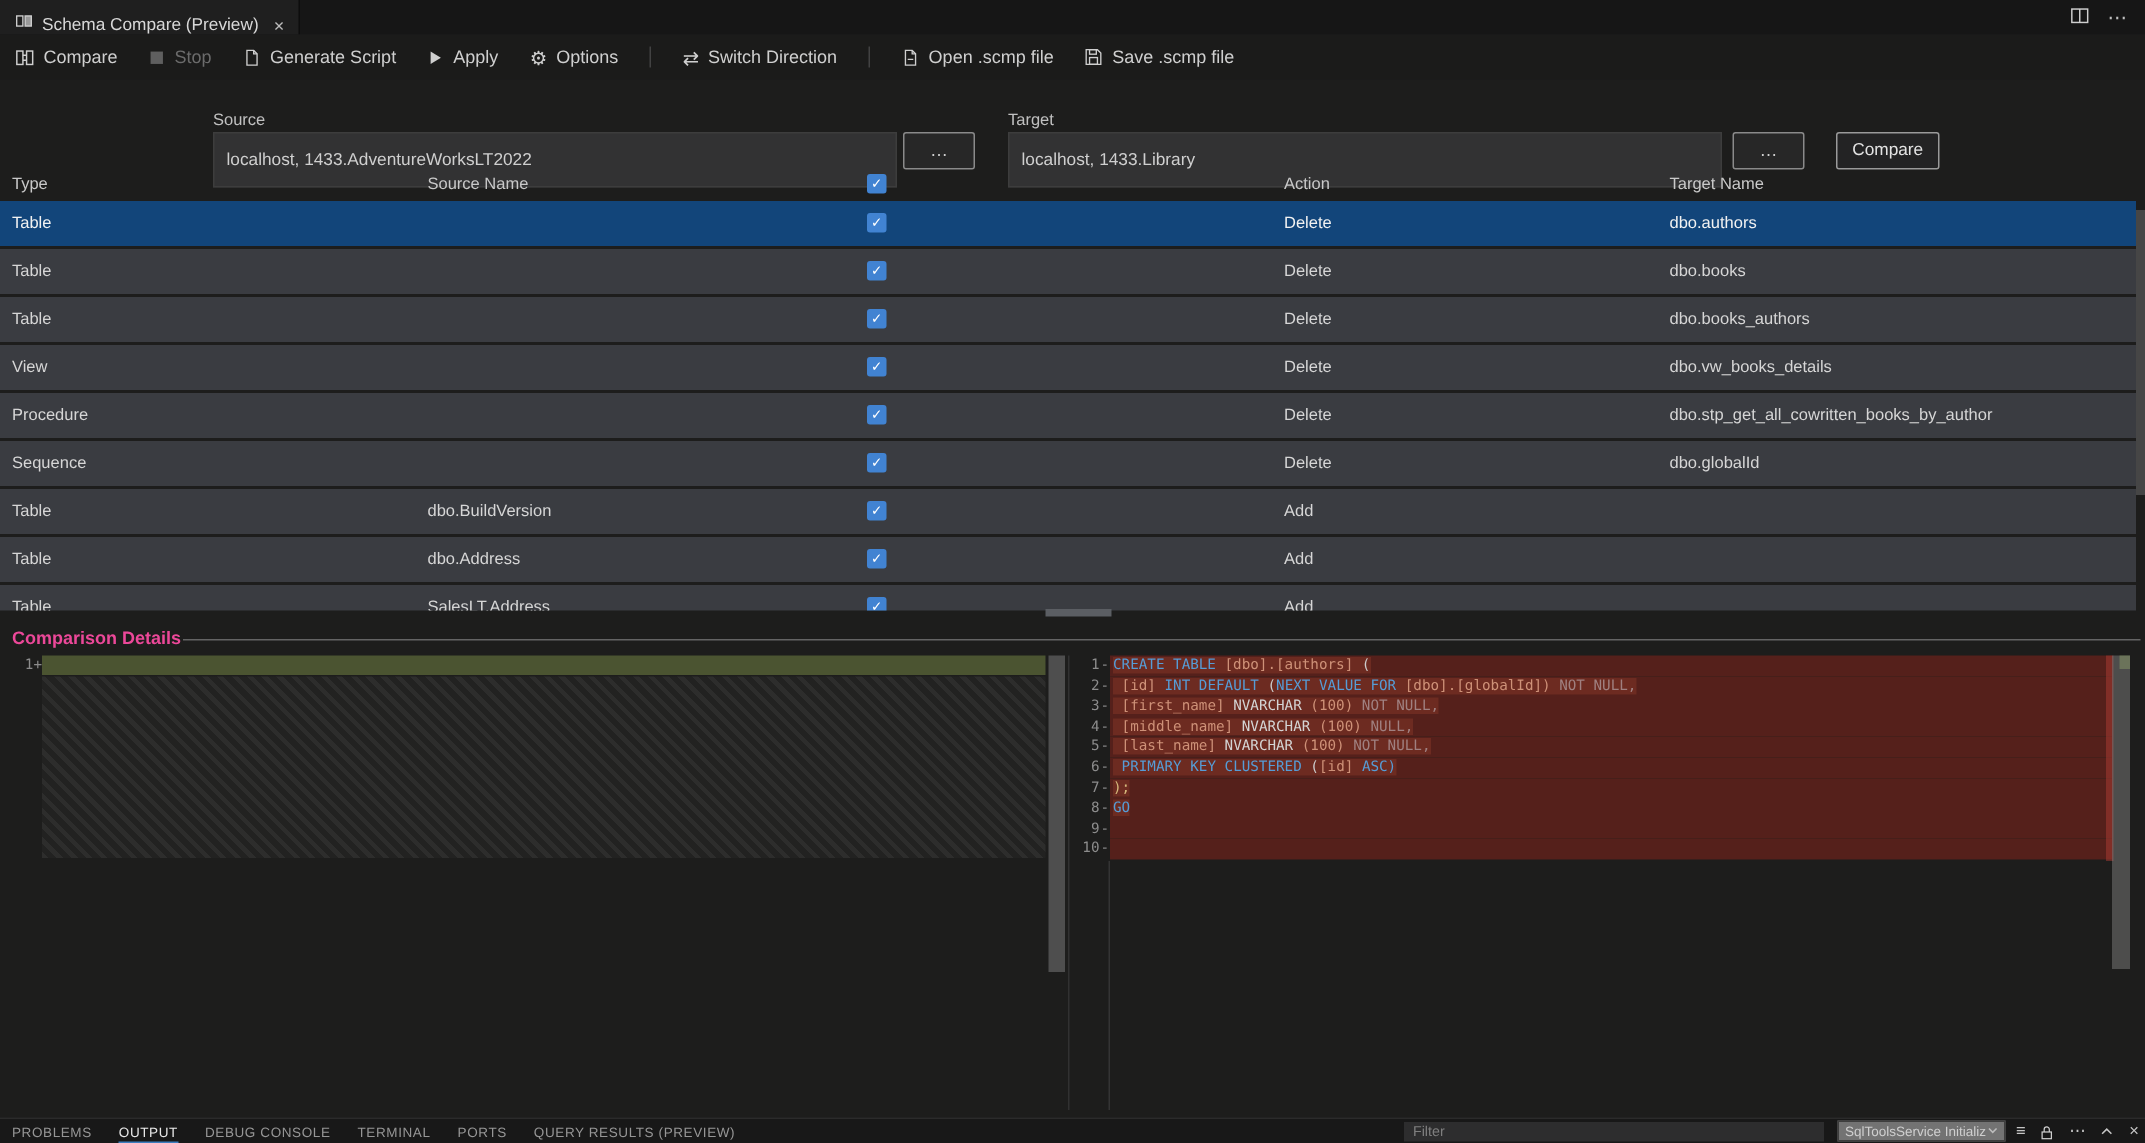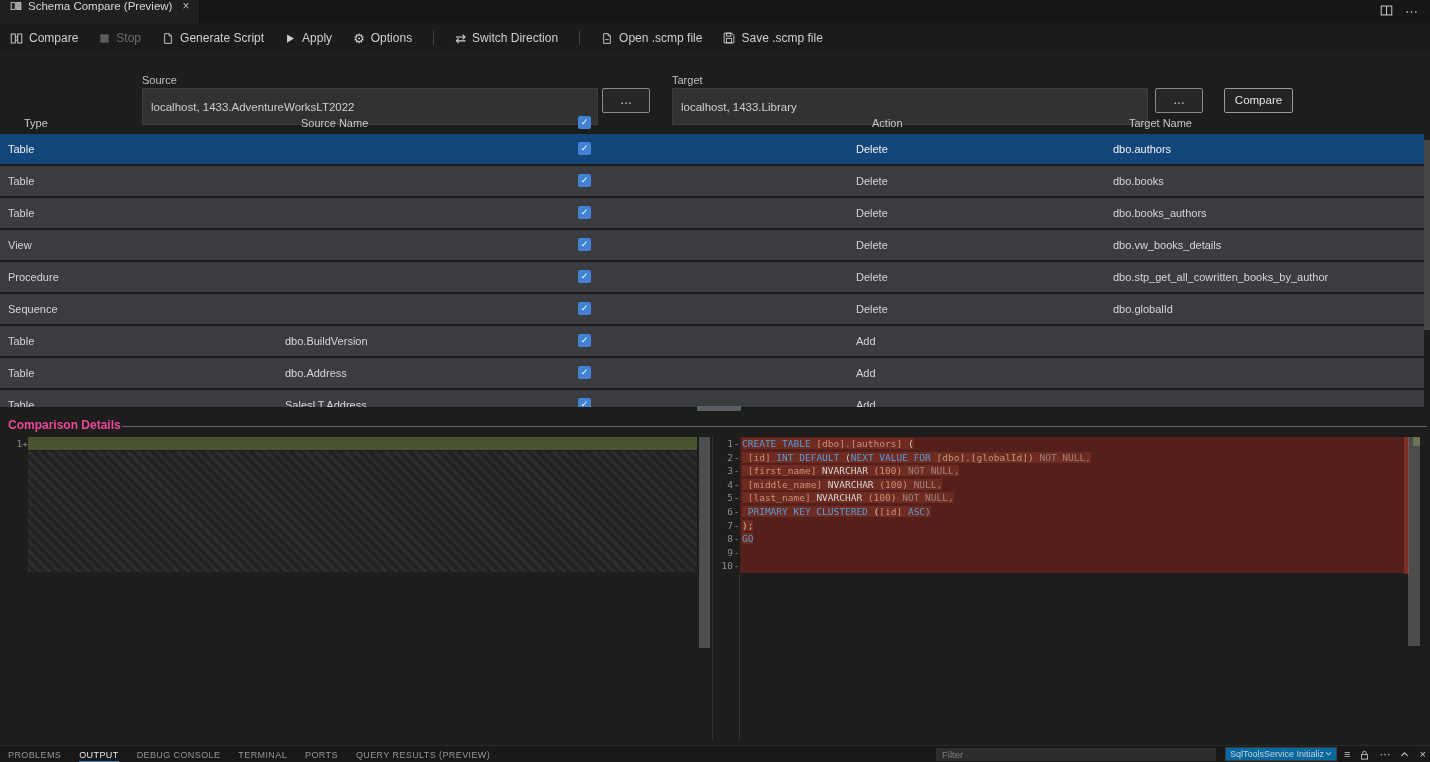--- a/index.html
+++ b/index.html
@@ -1,20 +1,20 @@
 <!DOCTYPE html>
 <html style="--accent-checkbox: #4183d2; --row-selected: #12457a; --diff-removed: #55201b; --diff-removed-char: #6d2b21; --diff-added: #4b5431; --panel-accent: #3d7ebf; --sy-kw: #569cd6; --sy-id: #ce9178; --sy-ty: #d4d4d4; --sy-num: #ce9178; --sy-dim: #a08080; --sy-gold: #d7ba7d; --sy-pl: #cccccc;"><head>
 <meta charset="utf-8">
 <style>
   html,body{margin:0;padding:0;background:#111;}
   .screen{position:relative;width:1430px;height:762px;background:#1d1d1c;overflow:hidden;
           font-family:"Liberation Sans",sans-serif;color:#d4d4d4;}
   
   .tabbar{position:absolute;top:0;left:0;right:0;height:23px;background:#161616;display:flex;}
-  .tab{display:flex;align-items:flex-start;gap:6px;padding:0 10px;background:#1f1f1f;
+  .tab{display:flex;align-items:flex-end;gap:6px;padding:0 10px;background:#1f1f1f;
        border-right:1px solid #0d0d0d;font-size:11.5px;color:#d8d8d8;}
   .tab-close{margin-left:4px;font-size:12px;color:#bdbdbd;line-height:1;}
   .tabbar-actions{margin-left:auto;display:flex;align-items:center;gap:12px;padding-right:12px;color:#c0c0c0;}
   .tabbar-actions .g{font-size:13px;line-height:1;}
   
   .toolbar{position:absolute;top:23px;left:0;right:0;height:30px;background:#1b1b1a;
            display:flex;align-items:center;padding-left:10px;gap:21px;}
   .tbtn{display:flex;align-items:center;gap:6px;font-size:12px;color:#cfcfcf;cursor:pointer;white-space:nowrap;}
   .tbtn.disabled{color:#6b6b6b;}
   .ticon{display:flex;align-items:center;font-size:13px;line-height:1;}
@@ -24,21 +24,21 @@
   .conn-input{position:absolute;top:88px;height:37px;background:#323233;border:1px solid #3d3d3d;
               color:#cfcfcf;font-size:11.5px;padding:0 8px;box-sizing:border-box;
               font-family:"Liberation Sans",sans-serif;}
   .browse-btn{position:absolute;top:88px;width:48px;height:25px;background:#272727;border:1px solid #8a8a8a;
               border-radius:2px;color:#d0d0d0;text-align:center;line-height:22px;font-size:12px;box-sizing:border-box;}
   .compare-btn{position:absolute;top:88px;left:1224px;width:69px;height:25px;background:#232324;
                border:1px solid #9a9a9a;border-radius:2px;color:#e3e3e3;text-align:center;line-height:22px;
                font-size:11.5px;box-sizing:border-box;}
   
   .ghead{position:absolute;top:115px;left:0;right:0;height:19px;font-size:11px;color:#c9c9c9;}
-  .hc{position:absolute;top:2px;white-space:nowrap;margin-left:16px;}
+  .hc{position:absolute;top:2px;white-space:nowrap;}
   .cb{width:13px;height:13px;background:var(--accent-checkbox);border-radius:2px;color:#fff;
       font-size:9px;line-height:13px;text-align:center;}
   .ghead .cb{position:absolute;left:578px;top:1px;}
   #grid-rows{position:absolute;top:134px;left:0;width:1424px;height:273px;overflow:hidden;}
   .grow{position:relative;height:30px;margin-bottom:2px;background:#3a3c41;}
   .grow.selected{background:var(--row-selected);}
   .gcell{position:absolute;top:0;height:30px;line-height:30px;font-size:11px;color:#d6d6d6;white-space:nowrap;}
   .grow.selected .gcell{color:#f2f2f2;}
   .c-type{left:8px;} .c-source{left:285px;} .c-action{left:856px;} .c-target{left:1113px;}
   .grow .cb{position:absolute;left:578px;top:8px;}
@@ -72,21 +72,21 @@
   .panel{position:absolute;top:745px;left:0;right:0;height:17px;background:#181818;border-top:1px solid #2b2b2b;}
   #panel-tabs{position:absolute;left:8px;top:0;height:17px;display:flex;gap:18px;align-items:center;}
   .ptab{position:relative;height:17px;display:flex;align-items:center;font-size:9px;
         letter-spacing:.4px;color:#969696;white-space:nowrap;}
   .ptab.active{color:#e8e8e8;}
   .ptab.active::after{content:"";position:absolute;left:0;right:0;bottom:0;height:2px;background:var(--panel-accent);}
   #panel-filter{position:absolute;left:936px;top:2px;width:280px;height:13px;background:#2d2d2e;border:none;
                 color:#cfcfcf;font-size:9.5px;padding:0 6px;box-sizing:border-box;
                 font-family:"Liberation Sans",sans-serif;}
   #panel-filter::placeholder{color:#7f7f7f;}
-  .chan{position:absolute;left:1225px;top:1px;width:112px;height:14px;background:#0369a1;border:1px solid #3e3e3e;
+  .chan{position:absolute;left:1225px;top:1px;width:112px;height:14px;background:#737373;border:1px solid #3e3e3e;
         display:flex;align-items:center;justify-content:space-between;padding:0 4px;font-size:9px;
         color:#cfcfcf;box-sizing:border-box;white-space:nowrap;overflow:hidden;}
   #panel-icons{position:absolute;left:1344px;top:0;height:17px;display:flex;align-items:center;gap:9px;color:#c5c5c5;}
   .picon{display:flex;align-items:center;font-size:11px;line-height:1;}
   .g{font-style:normal;}
 </style>
 </head>
 <body>
 
 <div class="screen">

